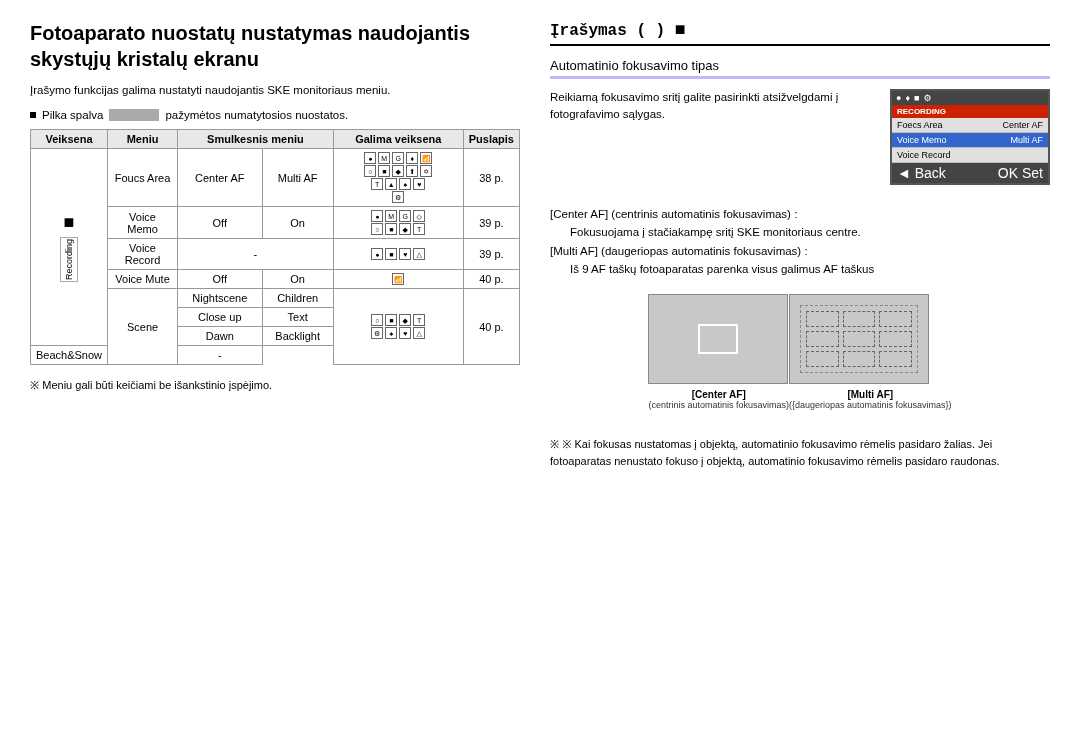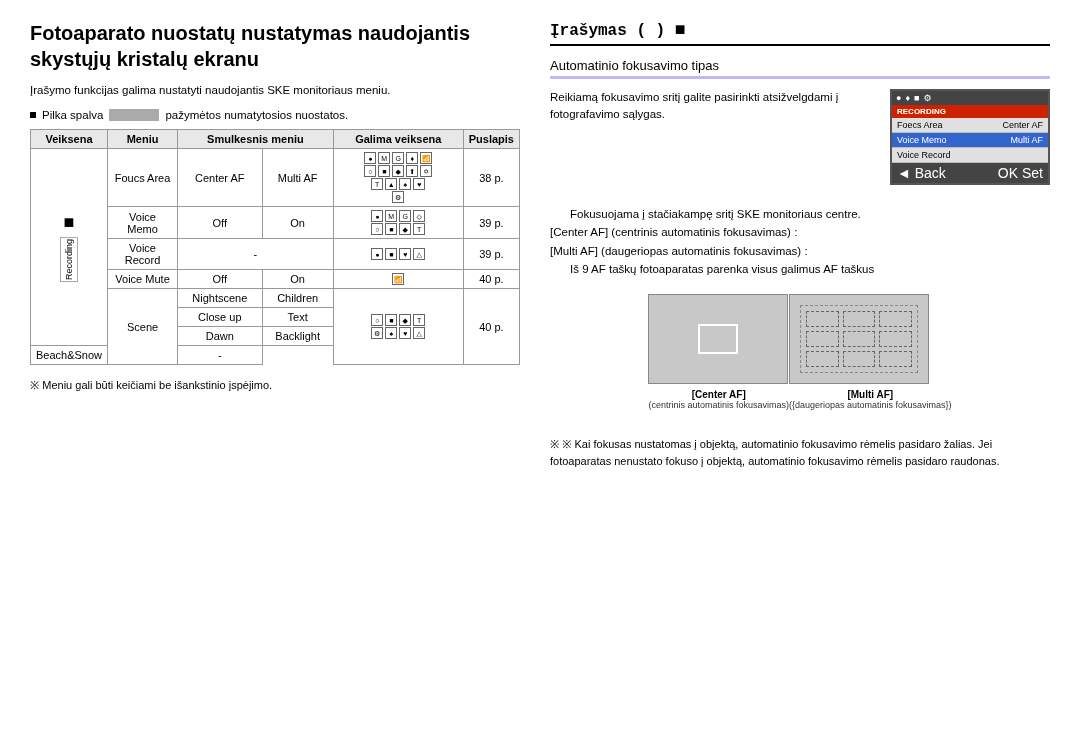--- a/index.html
+++ b/index.html
@@ -432,22 +432,22 @@
         <div class="bottom-bar">
           <span>◄ Back</span>
           <span>OK Set</span>
         </div>
       </div>
 
       <p class="description-text">Reikiamą fokusavimo sritį galite pasirinkti atsižvelgdami į fotografavimo sąlygas.</p>
     </div>
 
     <div class="explanation-text">
+      <p>[Center AF] (centrinis automatinis fokusavimas) :</p>
       <p style="padding-left:20px;">Fokusuojama į stačiakampę sritį SKE monitoriaus centre.</p>
-      <p>[Center AF] (centrinis automatinis fokusavimas) :</p>
       <p>[Multi AF] (daugeriopas automatinis fokusavimas) :</p>
       <p style="padding-left:20px;">Iš 9 AF taškų fotoaparatas parenka visus galimus AF taškus</p>
     </div>
 
     <div class="af-images">
 
       <div class="af-image-block">
         <div class="af-image-box">
           <div class="center-af-rect"></div>
         </div>

